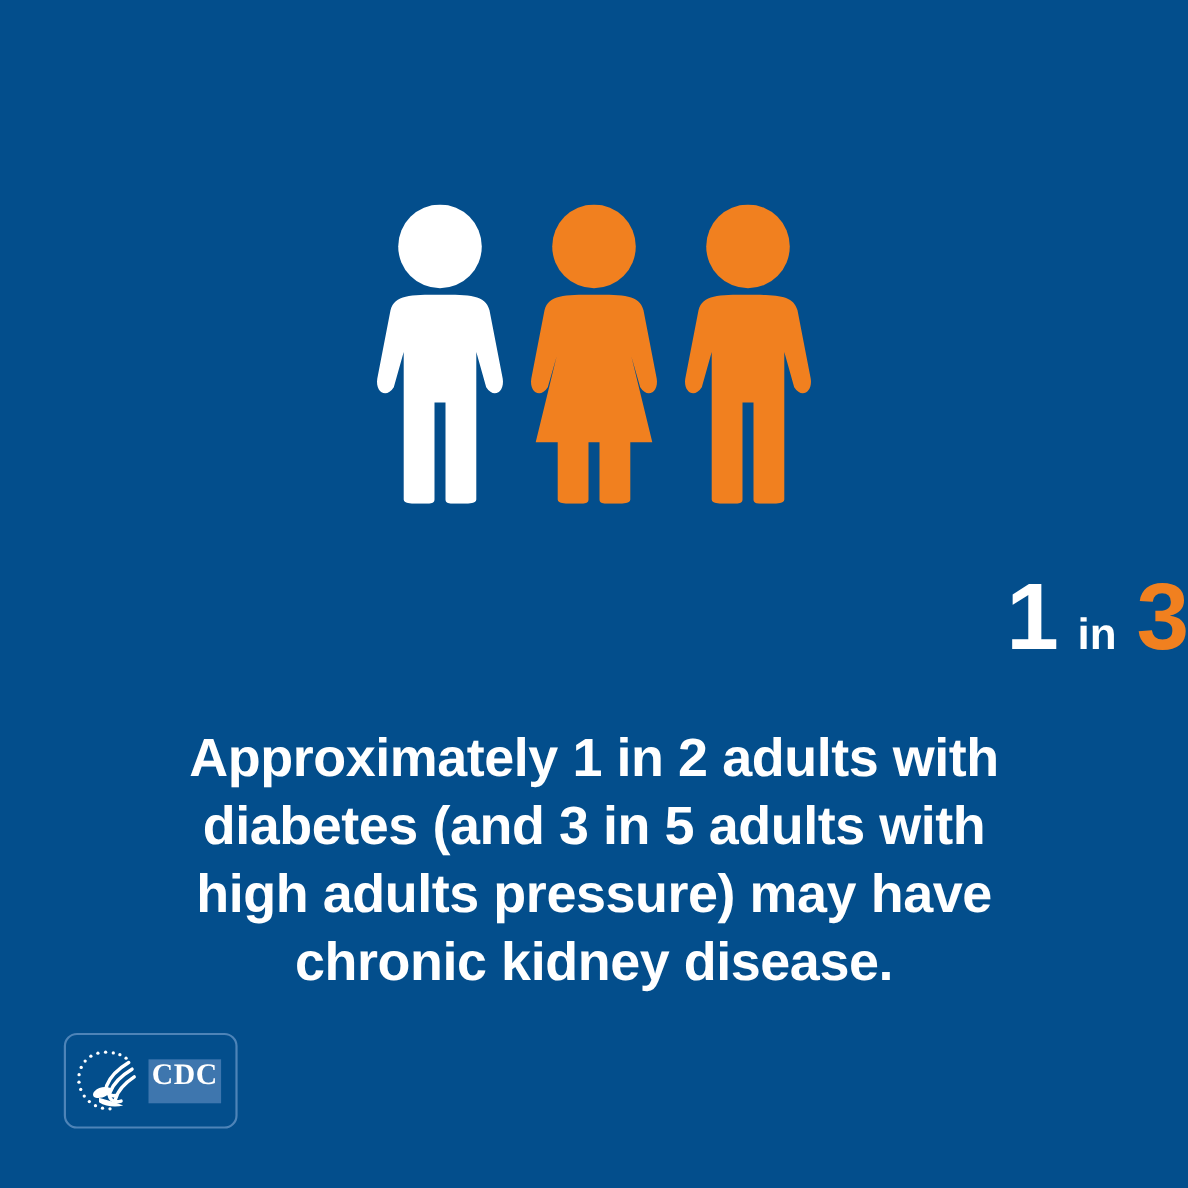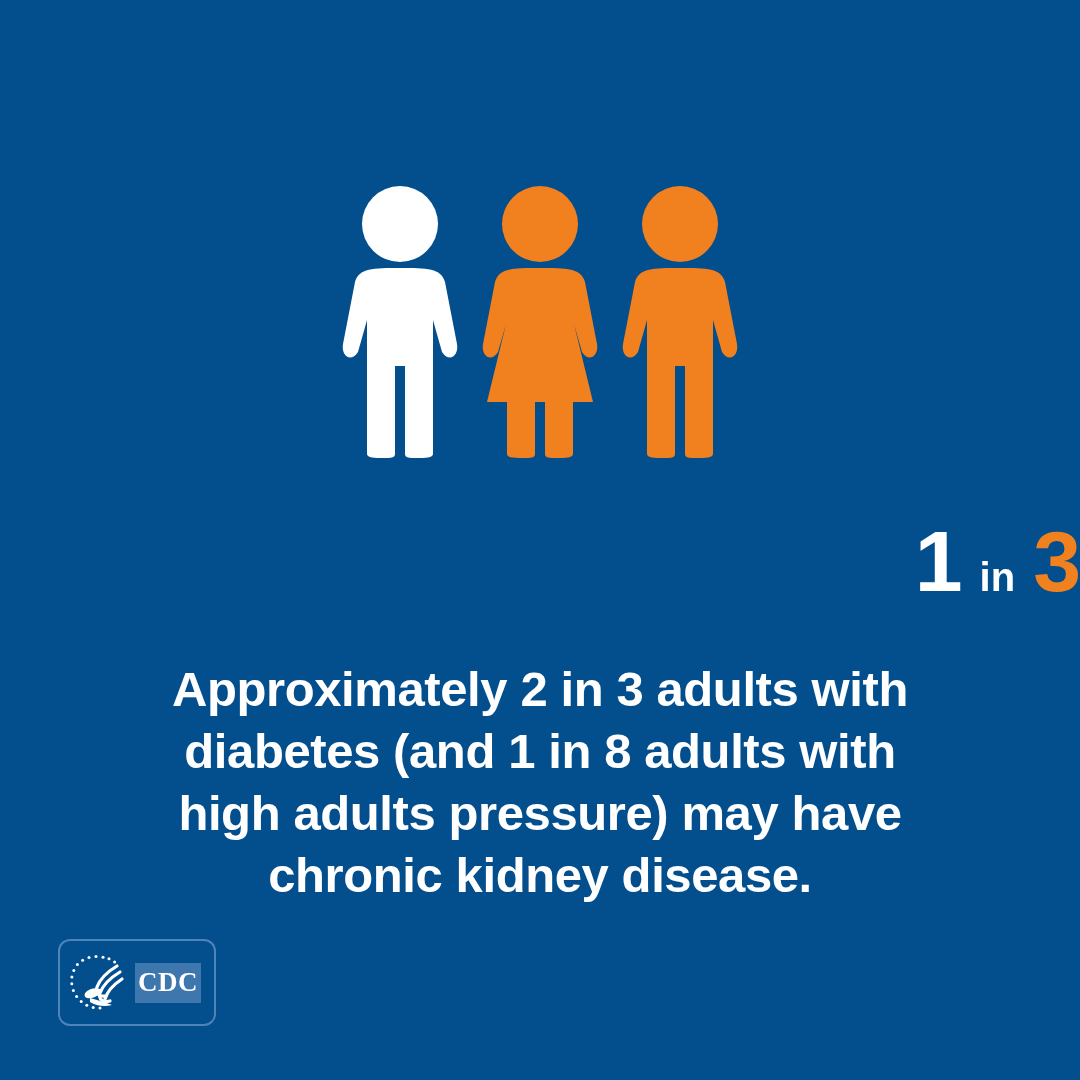--- a/index.html
+++ b/index.html
@@ -93,21 +93,21 @@
     align-items: center;
     padding-left: 9px;
   }
   .hhs-seal { width: 60px; height: 62px; display: block; }
   .cdc-wordmark {
     width: 66px;
     height: 40px;
     margin-left: 6px;
     background: #3E76AE;
     display: flex;
-    align-items: center;
+    align-items: flex-start;
     justify-content: center;
   }
   .cdc-wordmark span {
     color: #FFFFFF;
     font-family: "Liberation Serif", "DejaVu Serif", serif;
     font-weight: 700;
     font-size: 27px;
     letter-spacing: 0.5px;
     line-height: 1;
   }
@@ -207,22 +207,22 @@
       </g>
     </svg>
 
   </div>
 
   <div class="ratio">
     <span class="ratio-num white">1</span><span class="ratio-word">in</span><span class="ratio-num orange">3</span>
   </div>
 
   <div class="body-copy">
-    <span class="line">Approximately 2 in 3 adults with</span>
-    <span class="line">diabetes (and 1 in 8 adults with</span>
+    <span class="line">Approximately 1 in 2 adults with</span>
+    <span class="line">diabetes (and 3 in 5 adults with</span>
     <span class="line">high adults pressure) may have</span>
     <span class="line">chronic kidney disease.</span>
   </div>
 
   <div class="cdc-logo">
     <svg class="hhs-seal" viewBox="0 0 60 62" aria-hidden="true">
 
       <g fill="#FFFFFF">
         <circle cx="27" cy="4.5" r="1.5"></circle>
         <circle cx="34" cy="5.2" r="1.5"></circle>

